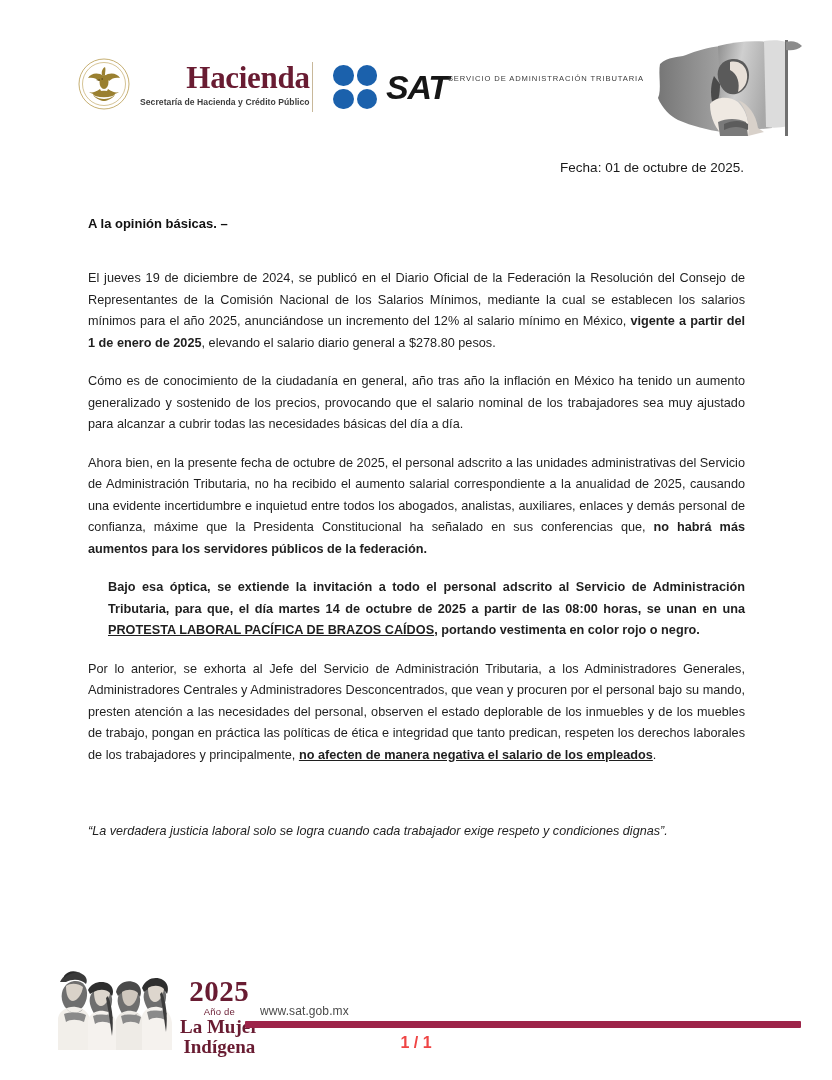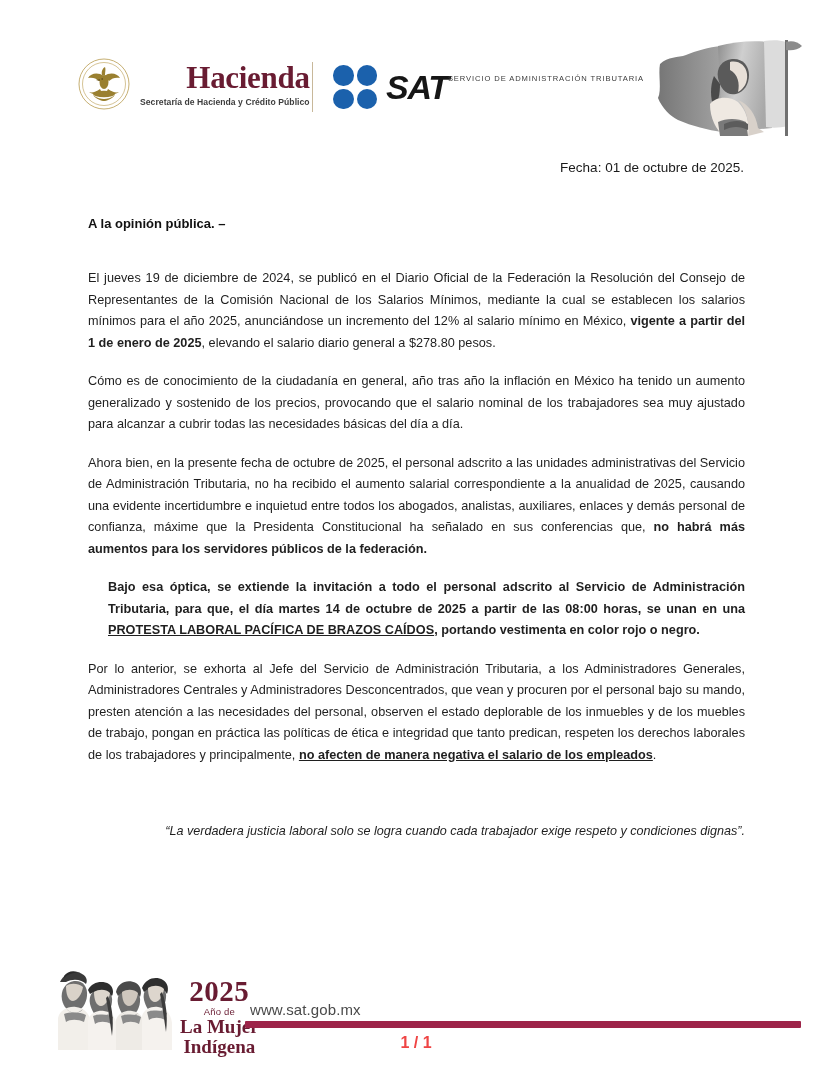--- a/index.html
+++ b/index.html
@@ -143,21 +143,21 @@
     font-weight: bold;
     margin-left: 20px;
   }
   .content b { font-weight: bold; }
   .content u { text-decoration: underline; }
   .quote {
     position: absolute;
     top: 824px;
     left: 88px;
     width: 657px;
-    text-align: right;
+    text-align: left;
     font-style: italic;
     font-size: 12.6px;
     color: #1f1f1f;
   }
 
   
   .footer { position: absolute; left: 0; bottom: 0; width: 832px; height: 130px; }
   .women-illustration {
     position: absolute;
     left: 58px;
@@ -188,23 +188,23 @@
   }
   .year-l1, .year-l2 {
     font-family: "Liberation Serif", serif;
     font-size: 19px;
     font-weight: bold;
     display: block;
     line-height: 1.08;
   }
   .footer-url {
     position: absolute;
-    left: 250px;
+    left: 260px;
     bottom: 62px;
-    font-size: 15px;
+    font-size: 12px;
     color: #4a4a4a;
     letter-spacing: 0.1px;
   }
   .footer-bar {
     position: absolute;
     left: 245px;
     bottom: 52px;
     width: 556px;
     height: 7px;
     background: #9d2449;
@@ -289,21 +289,21 @@
       <path d="M58 66 C58 80 64 92 72 98 L96 98 C98 84 94 72 86 64 C78 58 64 58 58 66 Z" fill="#efe9e2"></path>
       <path d="M86 62 C96 66 104 76 106 90 L112 94 L96 98 C98 84 94 70 86 62 Z" fill="#d8d1ca"></path>
       <path d="M66 84 C74 80 86 80 94 84 L96 98 L68 98 Z" fill="#7a7a7a"></path>
       <path d="M72 86 C80 82 90 82 96 86 L96 92 C88 88 80 88 72 92 Z" fill="#5c5c5c"></path>
     </g>
   </svg>
 </div>
 
 <div class="date-line">Fecha: 01 de octubre de 2025.</div>
 
-<div class="salutation">A la opinión pública. –</div>
+<div class="salutation">A la opinión básicas. –</div>
 
 <div class="content">
 
   <p><span>El jueves 19 de diciembre de 2024, se publicó en el Diario Oficial de la Federación la Resolución del Consejo de Representantes de la Comisión Nacional de los Salarios Mínimos, mediante la cual se establecen los salarios mínimos para el año 2025, anunciándose un incremento del 12% al salario mínimo en México, </span><b>vigente a partir del 1 de enero de 2025</b><span>, elevando el salario diario general a $278.80 pesos.</span></p>
 
   <p>Cómo es de conocimiento de la ciudadanía en general, año tras año la inflación en México ha tenido un aumento generalizado y sostenido de los precios, provocando que el salario nominal de los trabajadores sea muy ajustado para alcanzar a cubrir todas las necesidades básicas del día a día.</p>
 
   <p><span>Ahora bien, en la presente fecha de octubre de 2025, el personal adscrito a las unidades administrativas del Servicio de Administración Tributaria, no ha recibido el aumento salarial correspondiente a la anualidad de 2025, causando una evidente incertidumbre e inquietud entre todos los abogados, analistas, auxiliares, enlaces y demás personal de confianza, máxime que la Presidenta Constitucional ha señalado en sus conferencias que, </span><b>no habrá más aumentos para los servidores públicos de la federación.</b></p>
 
   <p class="bold-para"><span>Bajo esa óptica, se extiende la invitación a todo el personal adscrito al Servicio de Administración Tributaria, para que, el día martes 14 de octubre de 2025 a partir de las 08:00 horas, se unan en una </span><u>PROTESTA LABORAL PACÍFICA DE BRAZOS CAÍDOS</u><span>, portando vestimenta en color rojo o negro.</span></p>

